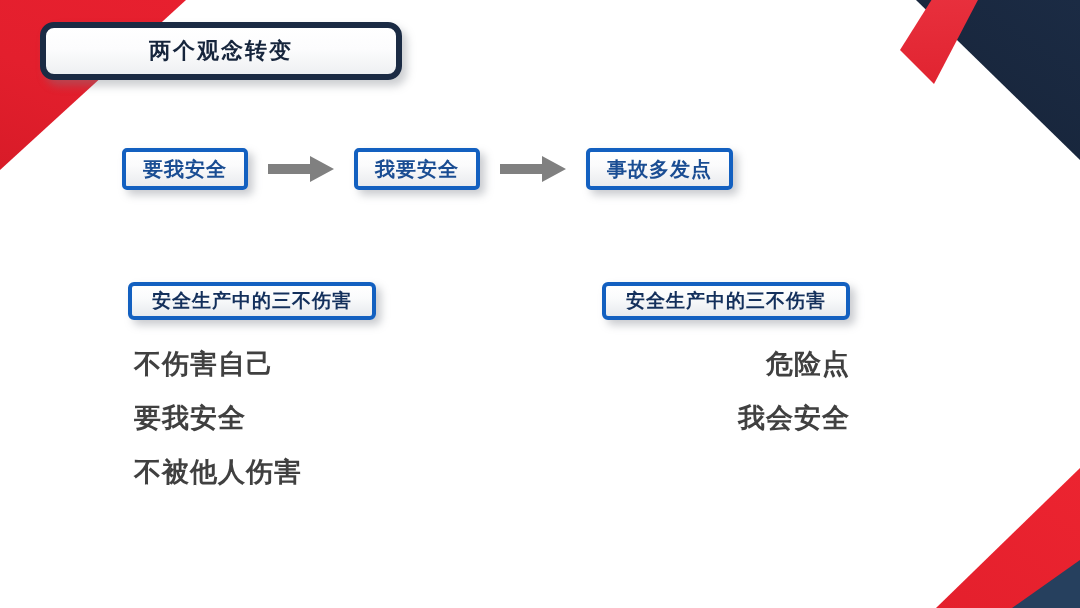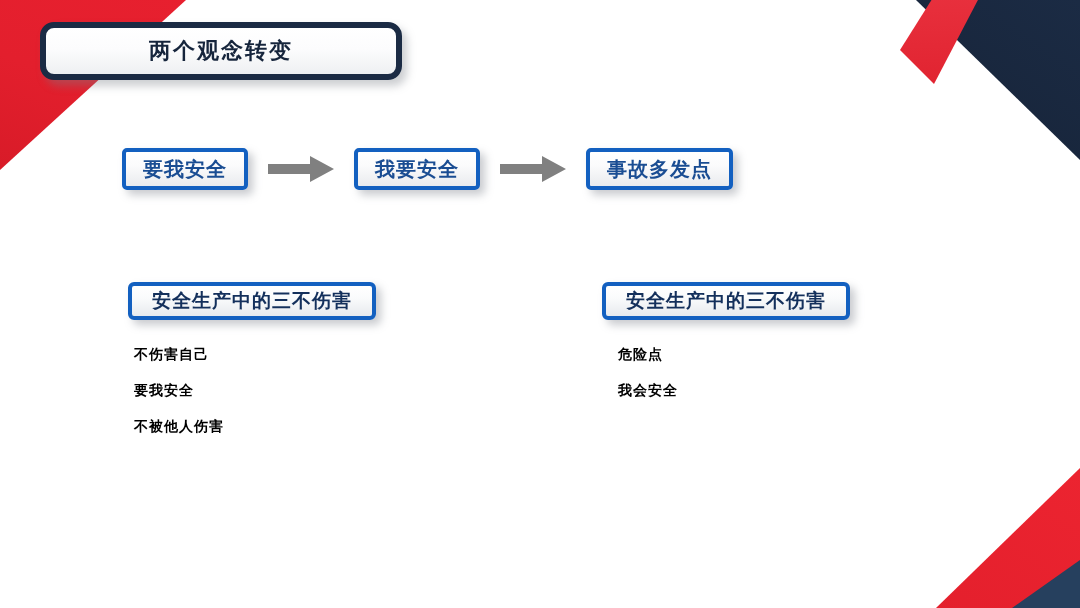--- a/index.html
+++ b/index.html
@@ -148,25 +148,25 @@
     color: #14305c;
     letter-spacing: 1px;
     white-space: nowrap;
   }
   .panel-list {
     margin: 0;
     padding: 0;
     list-style: none;
   }
   .panel-left .panel-list  { margin-top: 26px; margin-left: 6px; }
-  .panel-right .panel-list { margin-top: 26px; margin-left: 16px; }
+  .panel-right .panel-list { margin-top: 26px; margin-left: 16px; text-align: right; }
   .panel-list li {
-    font-size: 14px;
-    font-weight: bold;
-    color: #000000;
+    font-size: 27px;
+    font-weight: bold;
+    color: #404040;
     letter-spacing: 1px;
     margin-bottom: 18px;
     white-space: nowrap;
   }
 </style>
 </head>
 <body>
 
 <div id="slide">
 

